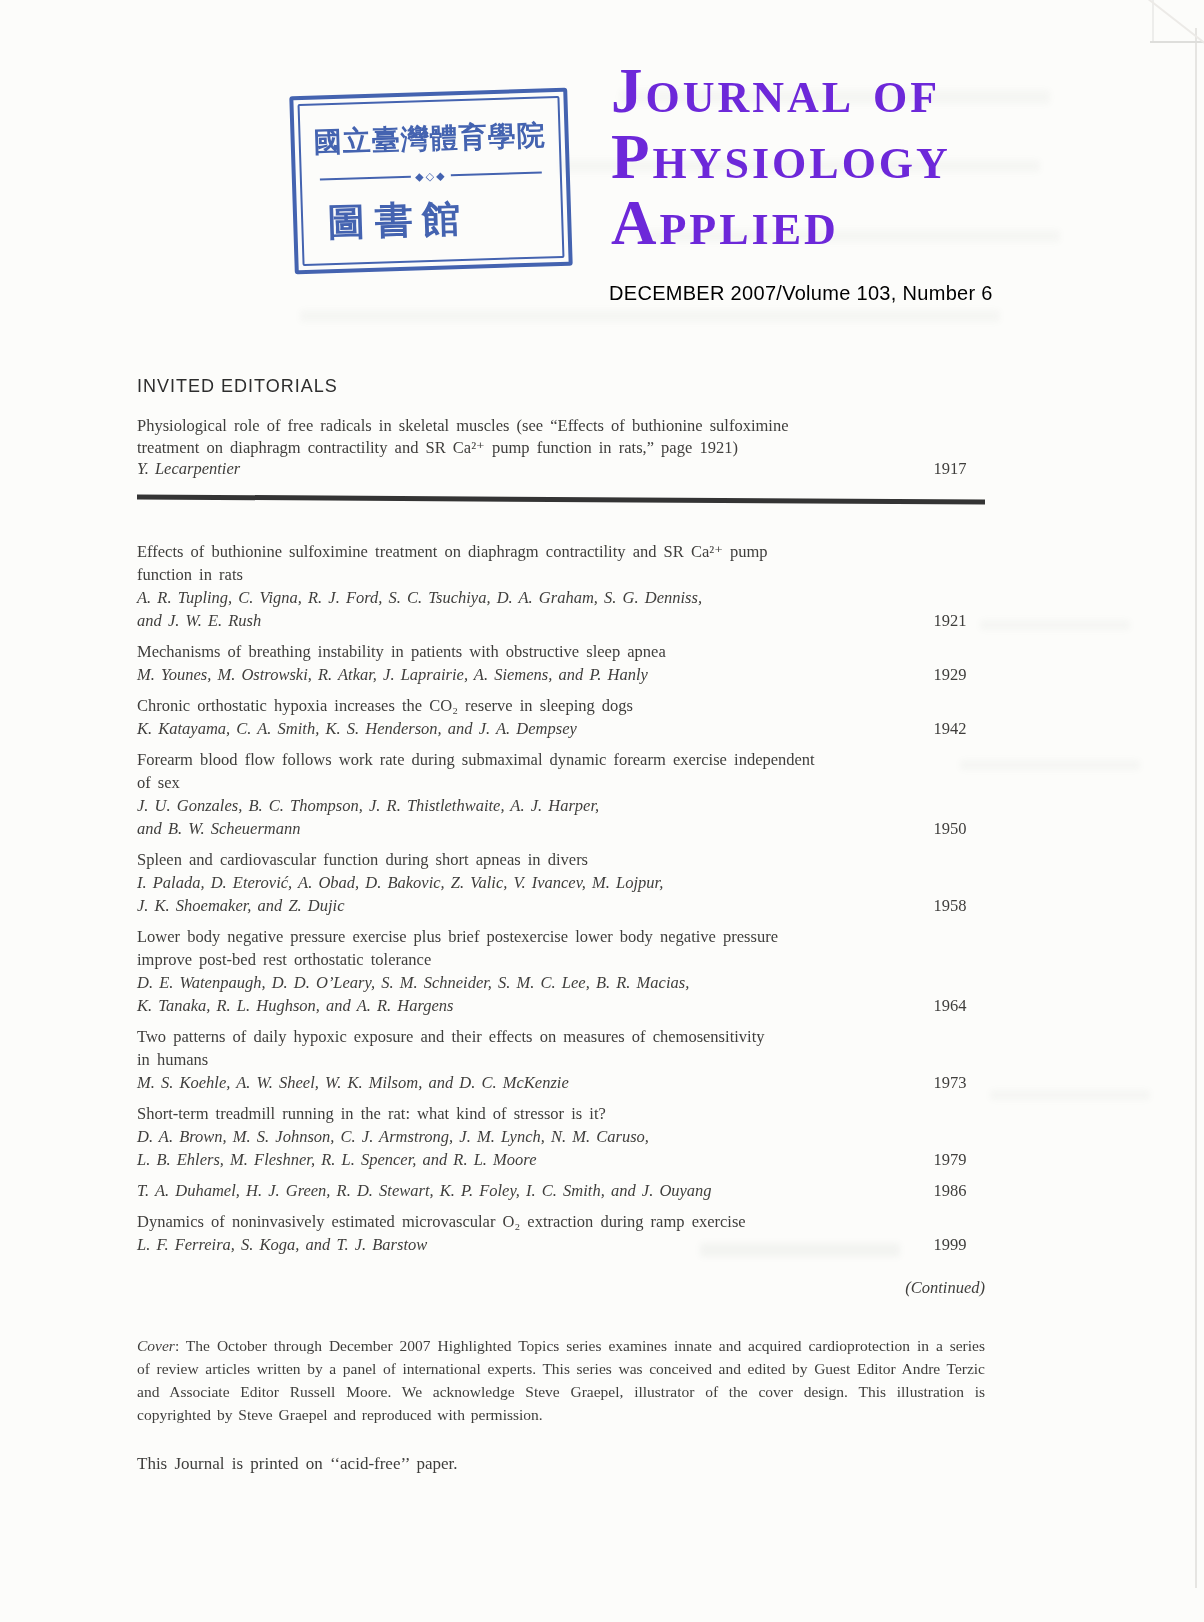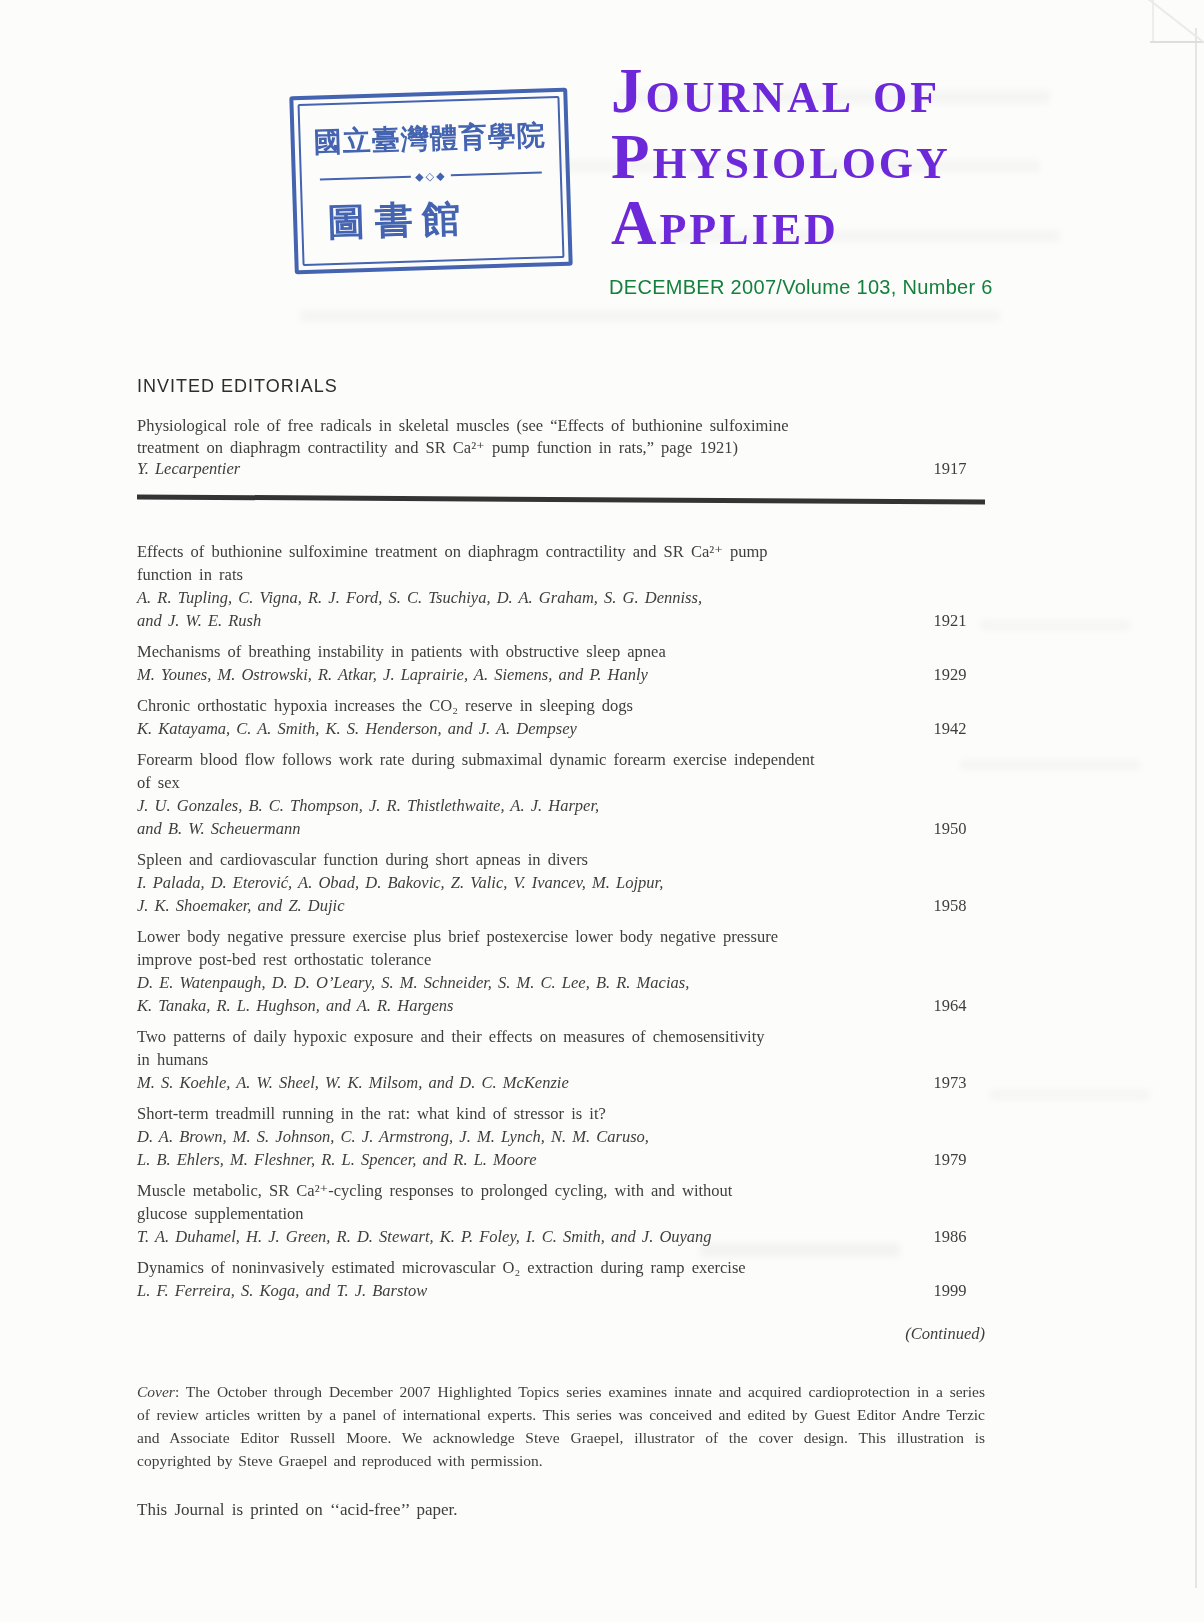--- a/index.html
+++ b/index.html
@@ -26,23 +26,23 @@
   .journal-title{
     position:absolute;left:474px;top:58px;
     font-variant:small-caps;
     font-weight:bold;
     font-size:63px;line-height:66px;
     letter-spacing:3px;
     color:#6d28d9;
     white-space:nowrap;
   }
   .issue-line{
-    position:absolute;left:472px;top:276px;
+    position:absolute;left:472px;top:282px;
     font-family:"Liberation Sans","DejaVu Sans",sans-serif;
-    font-size:20px;color:#15803d;letter-spacing:.3px;white-space:nowrap;
+    font-size:20px;color:#000000;letter-spacing:.3px;white-space:nowrap;
   }
   
   .stamp{
     position:absolute;left:155px;top:92px;
     width:278px;height:178px;
     transform:rotate(-1.8deg);
     border:4px solid #2b4ea6;
     border-radius:3px;
     padding:4px;
     box-sizing:border-box;
@@ -196,22 +196,20 @@
         </div>
 
         <div class="entry">
           <div class="entry-title">Short-term treadmill running in the rat: what kind of stressor is it?</div>
           <div class="entry-authors">D. A. Brown, M. S. Johnson, C. J. Armstrong, J. M. Lynch, N. M. Caruso,
 L. B. Ehlers, M. Fleshner, R. L. Spencer, and R. L. Moore</div>
           <div class="entry-page">1979</div>
         </div>
 
         <div class="entry">
-          <div class="entry-title">Muscle metabolic, SR Ca²⁺-cycling responses to prolonged cycling, with and without
-glucose supplementation</div>
           <div class="entry-authors">T. A. Duhamel, H. J. Green, R. D. Stewart, K. P. Foley, I. C. Smith, and J. Ouyang</div>
           <div class="entry-page">1986</div>
         </div>
 
         <div class="entry">
           <div class="entry-title">Dynamics of noninvasively estimated microvascular O₂ extraction during ramp exercise</div>
           <div class="entry-authors">L. F. Ferreira, S. Koga, and T. J. Barstow</div>
           <div class="entry-page">1999</div>
         </div>
       </div>

